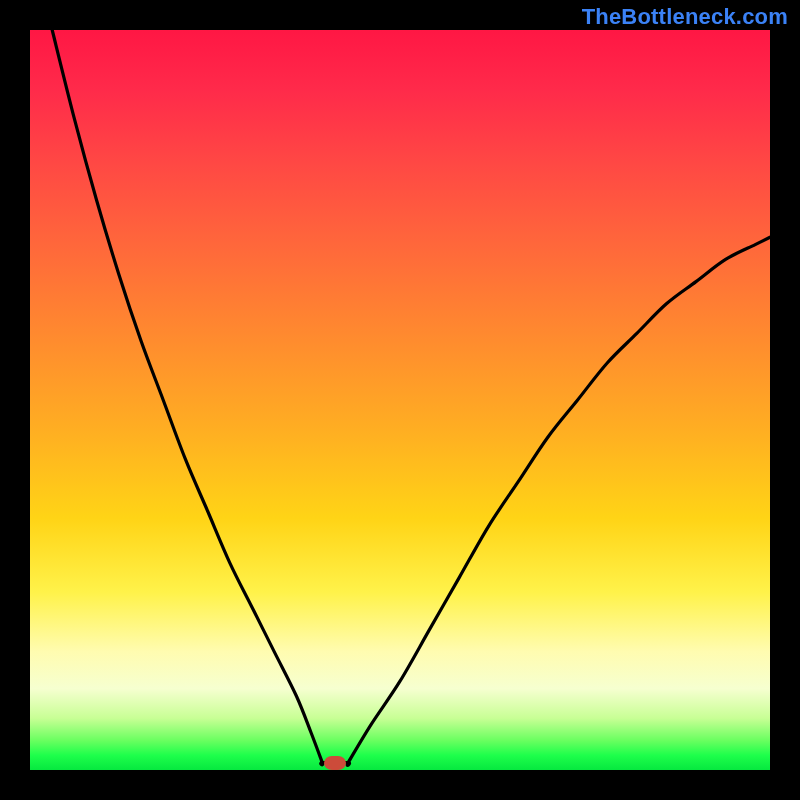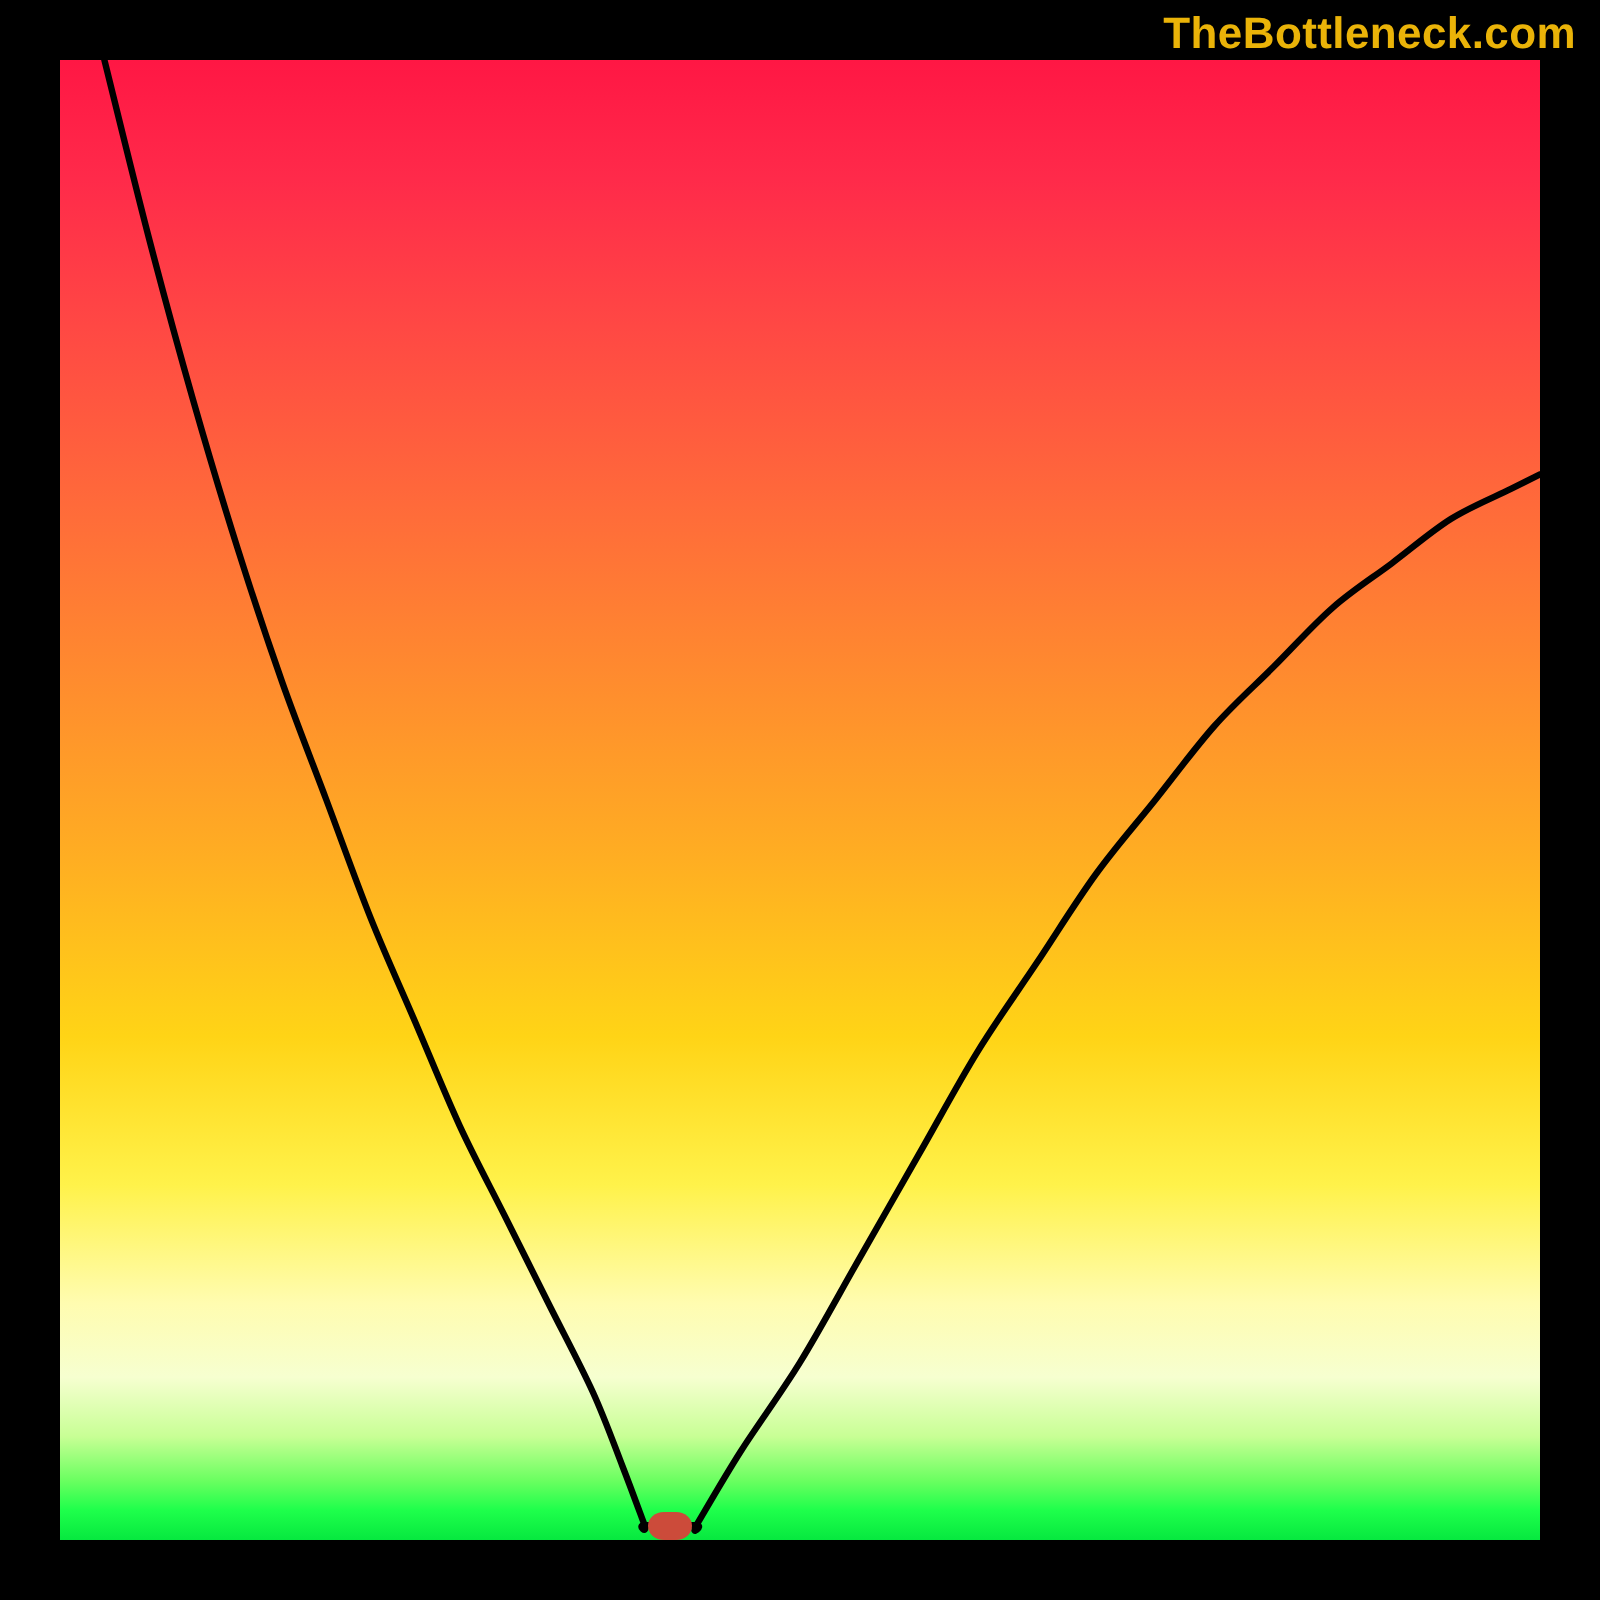--- a/index.html
+++ b/index.html
@@ -39,21 +39,21 @@
       #c8ff95 93%,
       #6aff60 96%,
       #1eff4b 98%,
       #06e83f 100%
     );
   }
   .watermark {
     position: absolute;
     top: 4px;
     right: 12px;
-    color: #eab308;
+    color: #3b82f6;
     font-size: 22px;
     font-weight: 600;
     letter-spacing: 0.2px;
     user-select: none;
   }
   svg.curve {
     position: absolute;
     left: 0;
     top: 0;
     width: 740px;

